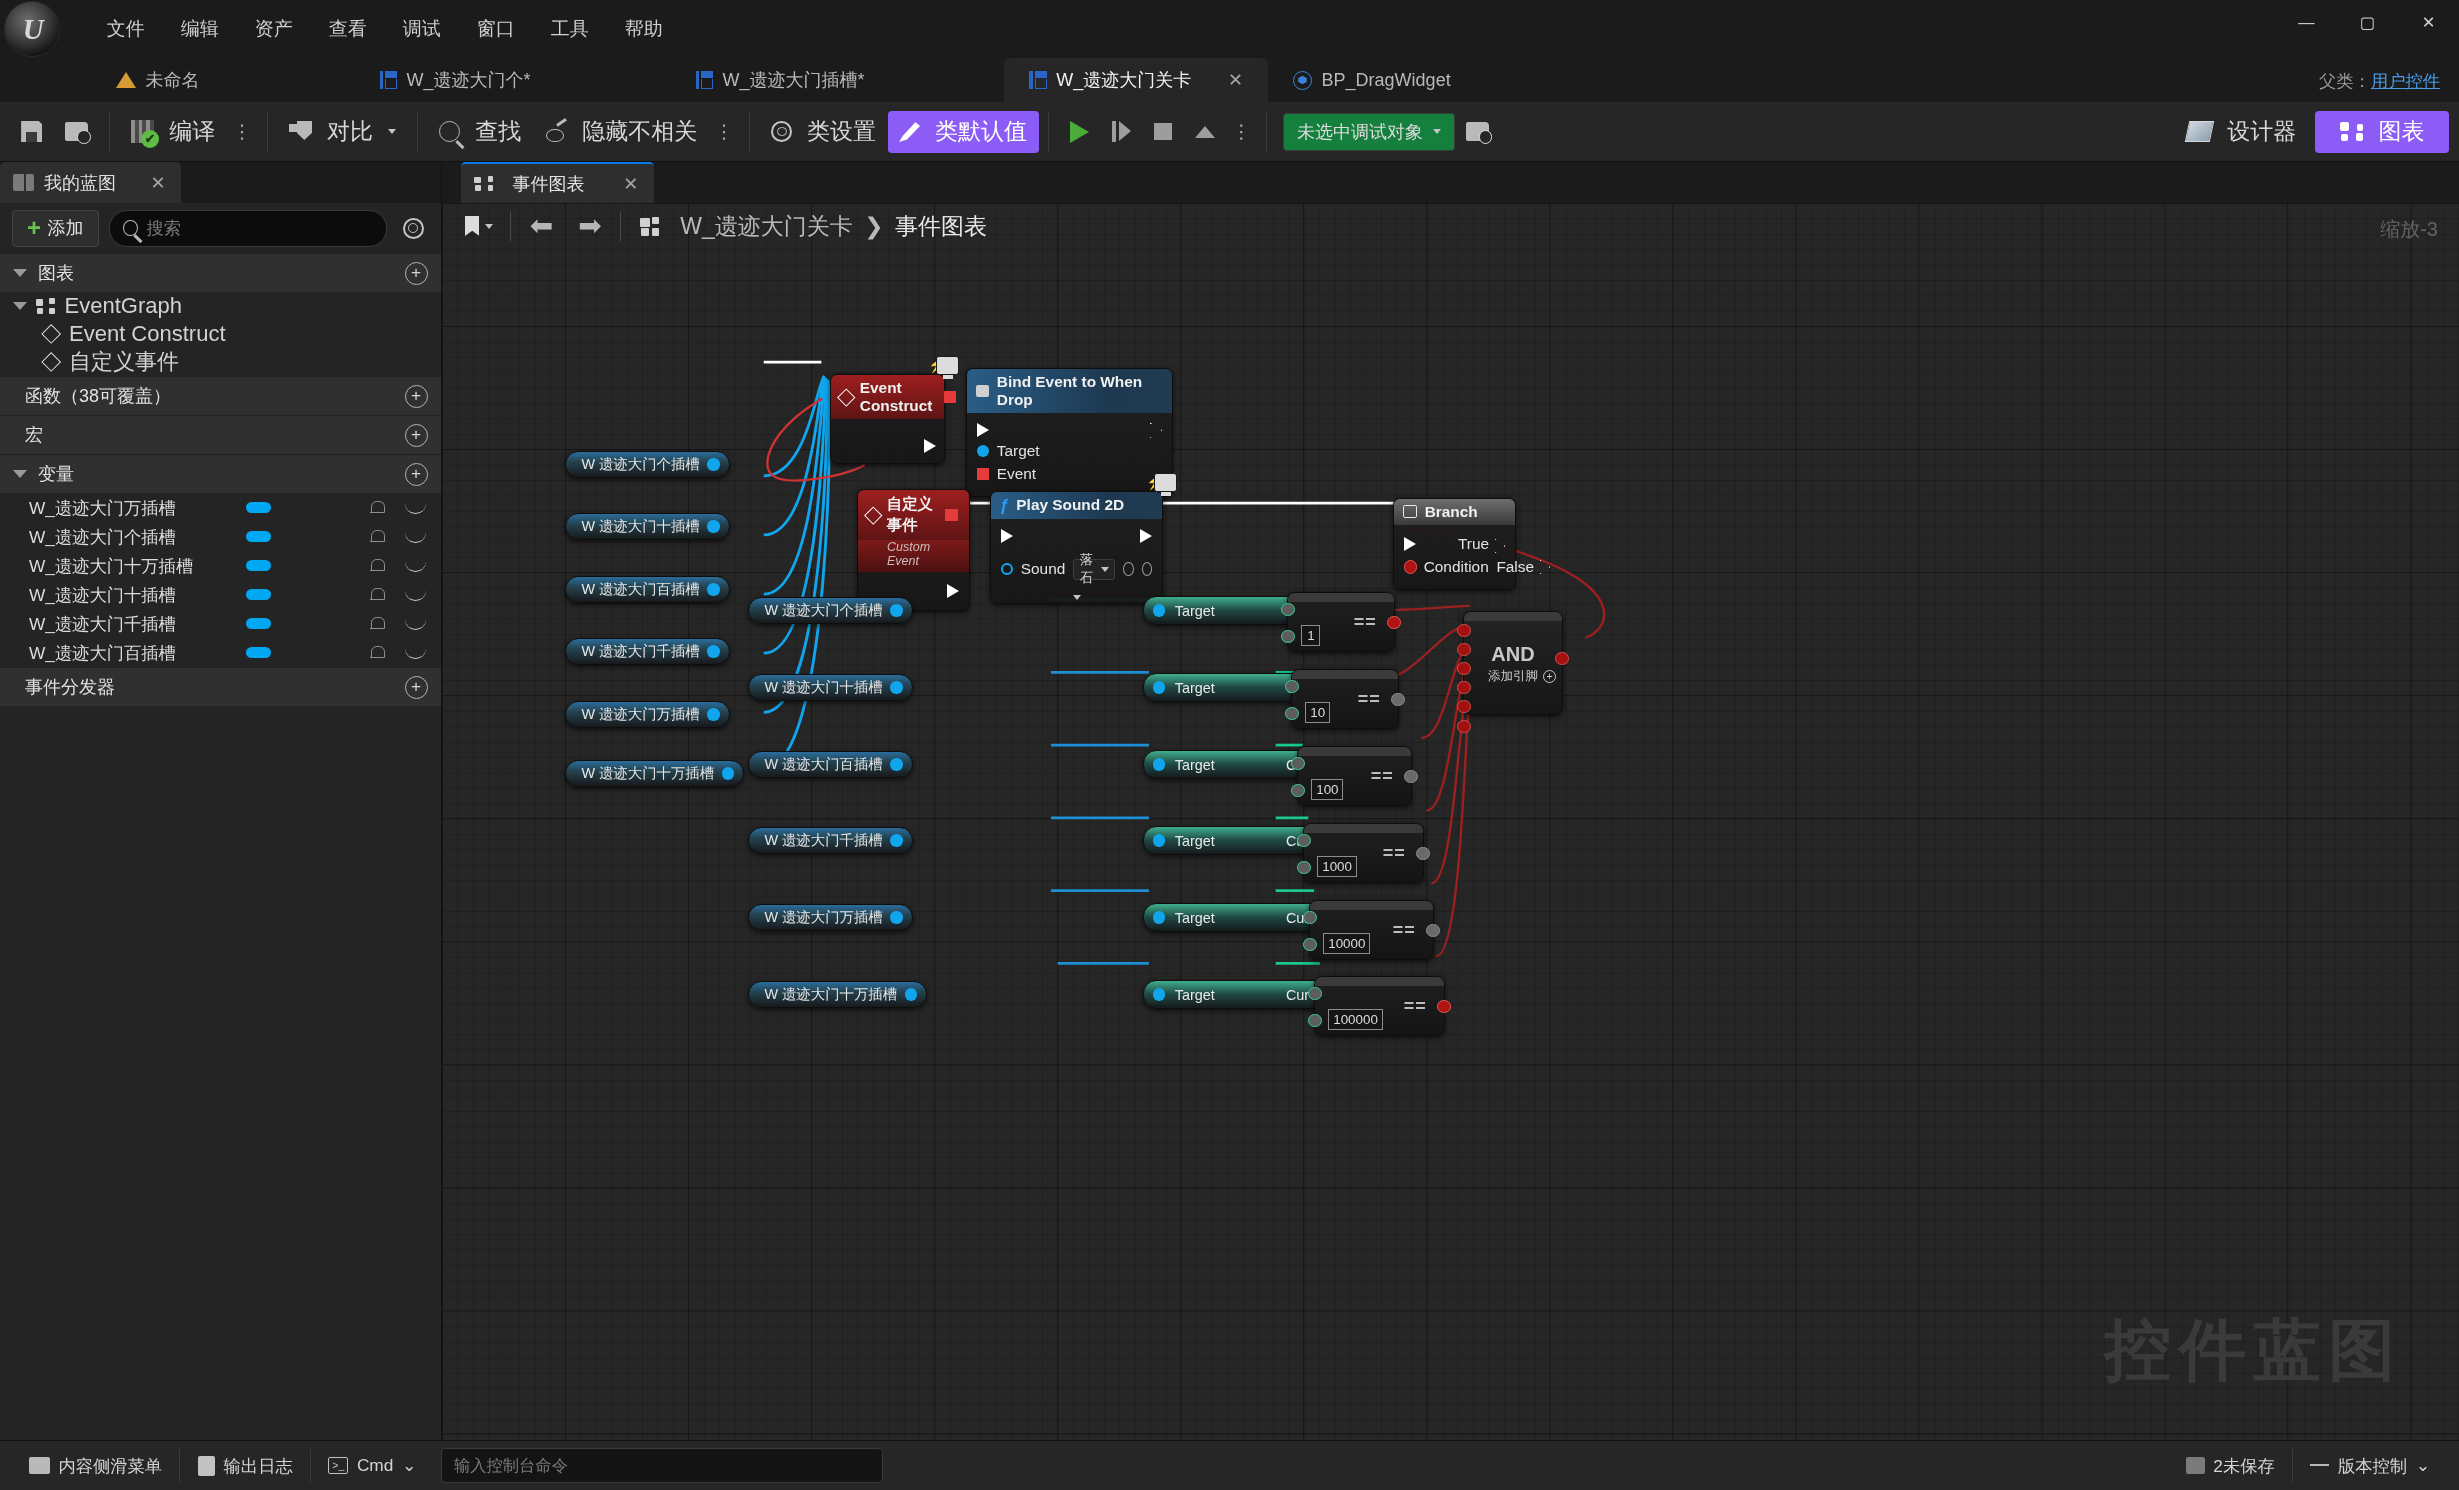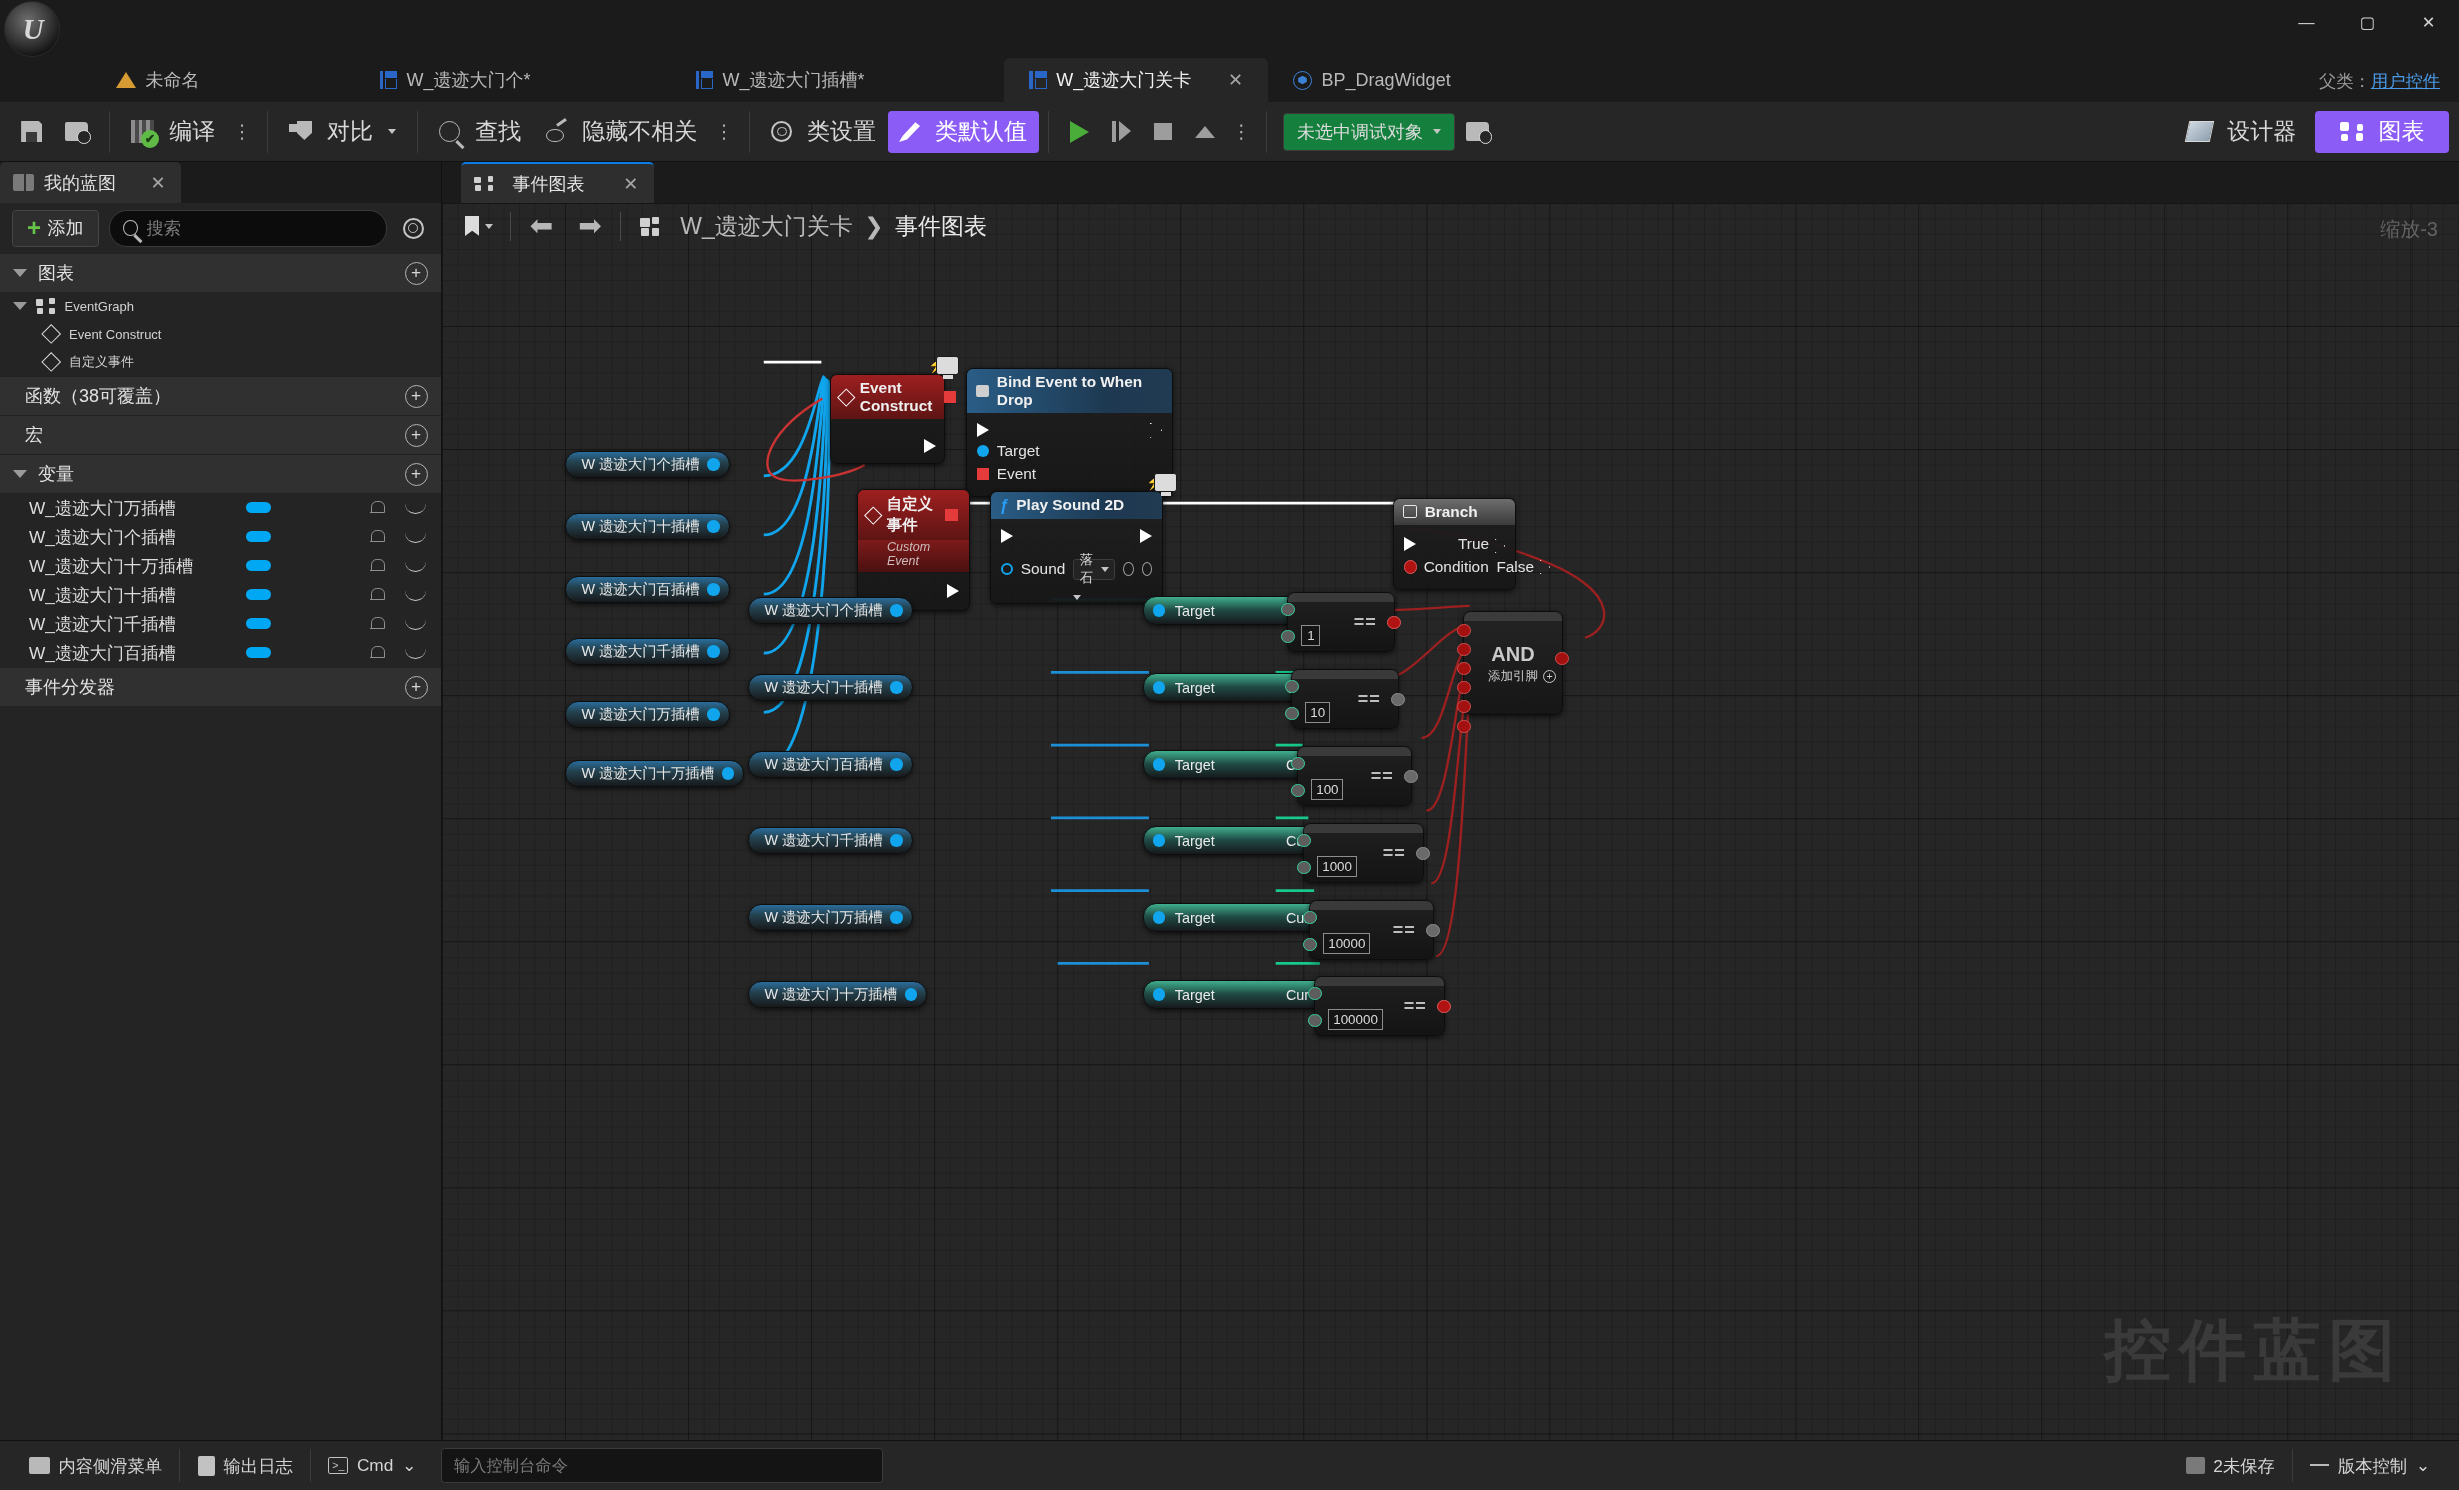--- a/index.html
+++ b/index.html
@@ -137,21 +137,21 @@
   .addbtn .plus { color:#66c34a; font-size:24px; line-height:1; font-weight:bold;}
   .searchbox { flex:1 1 auto; height:37px; background:#0c0c0c; border:1px solid #3a3a3a; border-radius:18px; display:flex; align-items:center; gap:8.6px; padding: 0 13.4px; }
   .searchbox .ic-find{width:16.3px;height:16.3px;border-width:1.9px;}
   .searchbox input { background:transparent;border:none;outline:none;color:#cfcfcf;font-size:17.3px;width:100%;font-family:"Liberation Sans",sans-serif;}
   .searchbox input::placeholder{color:#7c7c7c;}
   .gearbtn { width:33px;height:33px;display:flex;align-items:center;justify-content:center;}
 
   .sect { height:39px; display:flex; align-items:center; padding: 0 13.4px; background:#303030; border-top:1px solid #222; font-size:18px; color:#e2e2e2; }
   .sect .tri { width:0;height:0;border-left:7.7px solid transparent;border-right:7.7px solid transparent;border-top:8.6px solid #9a9a9a; margin-right:10.6px;}
   .sect .addcirc { margin-left:auto; width:23px;height:23px;border:1.9px solid #b4b4b4;border-radius:50%;color:#d6d6d6;font-size:17.3px;line-height:19px;text-align:center;}
-  .row { height:28px; display:flex; align-items:center; padding-left:21px; font-size:13px; color:#d2d2d2; }
+  .row { height:28px; display:flex; align-items:center; padding-left:21px; font-size:22px; color:#d2d2d2; }
   .row .diamond{width:14.4px;height:14.4px;border:1.9px solid #dcdcdc;transform:rotate(45deg);margin-right:10.6px;flex:0 0 14.4px;}
   .row.indent2{padding-left:44px;}
   .ic-graph-sm{width:19px;height:15.4px;margin-right:9.6px;position:relative;flex:0 0 19px;}
   .ic-graph-sm span{position:absolute;background:#d0d0d0;border-radius:1px;}
   .ic-graph-sm .g1{left:0;top:1px;width:6.7px;height:6.7px;}
   .ic-graph-sm .g2{right:0;top:0;width:5.8px;height:5.8px;}
   .ic-graph-sm .g3{left:1px;bottom:0;width:5.8px;height:5.8px;}
   .ic-graph-sm .g4{right:0;bottom:0;width:5.8px;height:5.8px;}
   .varrow { height:29px; display:flex; align-items:center; padding-left:29px; padding-right:15.4px; font-size:17.3px; color:#dcdcdc; gap:9.6px;}
   .varrow .vname{ min-width:207px; }
@@ -272,20 +272,30 @@
 </style>
 </head>
 <body>
 
 <div class="app">
 
   <div class="titlebar">
     <div class="ue-logo">
         <span>U</span>
       </div>
+    <div class="menubar">
+      <div class="mi">文件</div>
+      <div class="mi">编辑</div>
+      <div class="mi">资产</div>
+      <div class="mi">查看</div>
+      <div class="mi">调试</div>
+      <div class="mi">窗口</div>
+      <div class="mi">工具</div>
+      <div class="mi">帮助</div>
+    </div>
     <div class="win-ctl">
       <div>—</div>
       <div>▢</div>
       <div class="close">✕</div>
     </div>
   </div>
 
   <div class="tabstrip">
     <div class="tab" style="margin-right:130px">
       <span class="ico-cone"></span>

